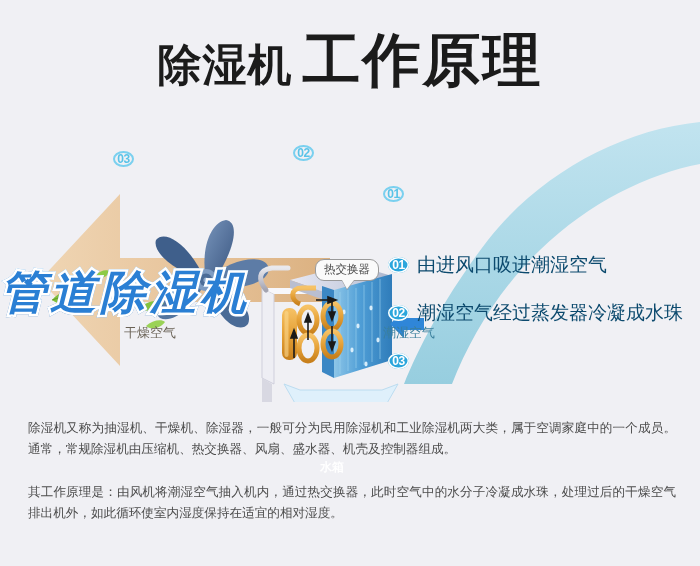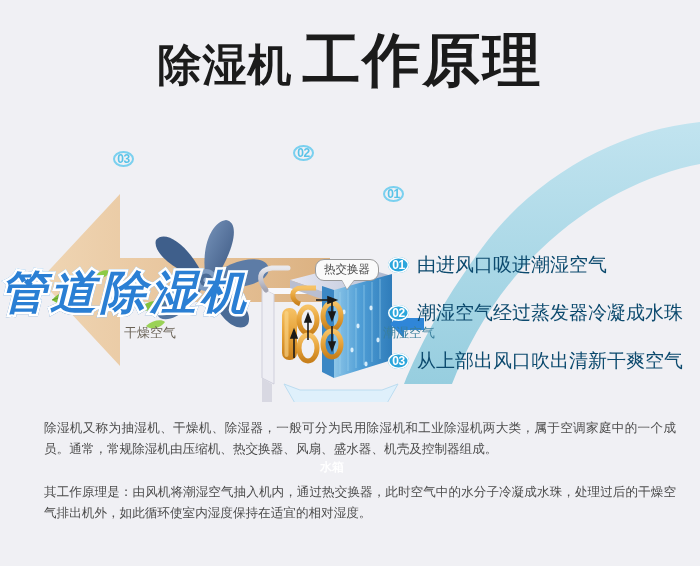--- a/index.html
+++ b/index.html
@@ -76,21 +76,21 @@
 
   
   .steps{position:absolute;left:388px;top:252px;z-index:20;}
   .step{display:flex;align-items:center;height:26px;margin-bottom:22px;}
   .step .badge{position:static;margin-right:8px;flex:0 0 auto;}
   .step .txt{font-size:19px;color:#0c4a6e;white-space:nowrap;}
 
   
   .copy{position:absolute;left:28px;top:418px;width:648px;}
   .copy p{
-    margin:0 0 9px 16px;
+    margin:0 0 9px 0;
     font-size:12.6px;line-height:21px;color:#4c4c4c;
     text-align:justify;
   }
   .copy .p2{margin-top:22px;}
 </style>
 </head>
 <body>
 
 <div id="page">
 
@@ -261,21 +261,20 @@
     <div class="step">
       <div class="badge">01</div>
       <div class="txt">由进风口吸进潮湿空气</div>
     </div>
     <div class="step">
       <div class="badge">02</div>
       <div class="txt">潮湿空气经过蒸发器冷凝成水珠</div>
     </div>
     <div class="step">
       <div class="badge">03</div>
-      <div class="txt">从上部出风口吹出清新干爽空气</div>
     </div>
   </div>
 
   <div class="watermark">
     <span>管道除湿机</span>
   </div>
 
   <div class="copy">
     <p class="p1">除湿机又称为抽湿机、干燥机、除湿器，一般可分为民用除湿机和工业除湿机两大类，属于空调家庭中的一个成员。通常，常规除湿机由压缩机、热交换器、风扇、盛水器、机壳及控制器组成。</p>
     <p class="p2">其工作原理是：由风机将潮湿空气抽入机内，通过热交换器，此时空气中的水分子冷凝成水珠，处理过后的干燥空气排出机外，如此循环使室内湿度保持在适宜的相对湿度。</p>

